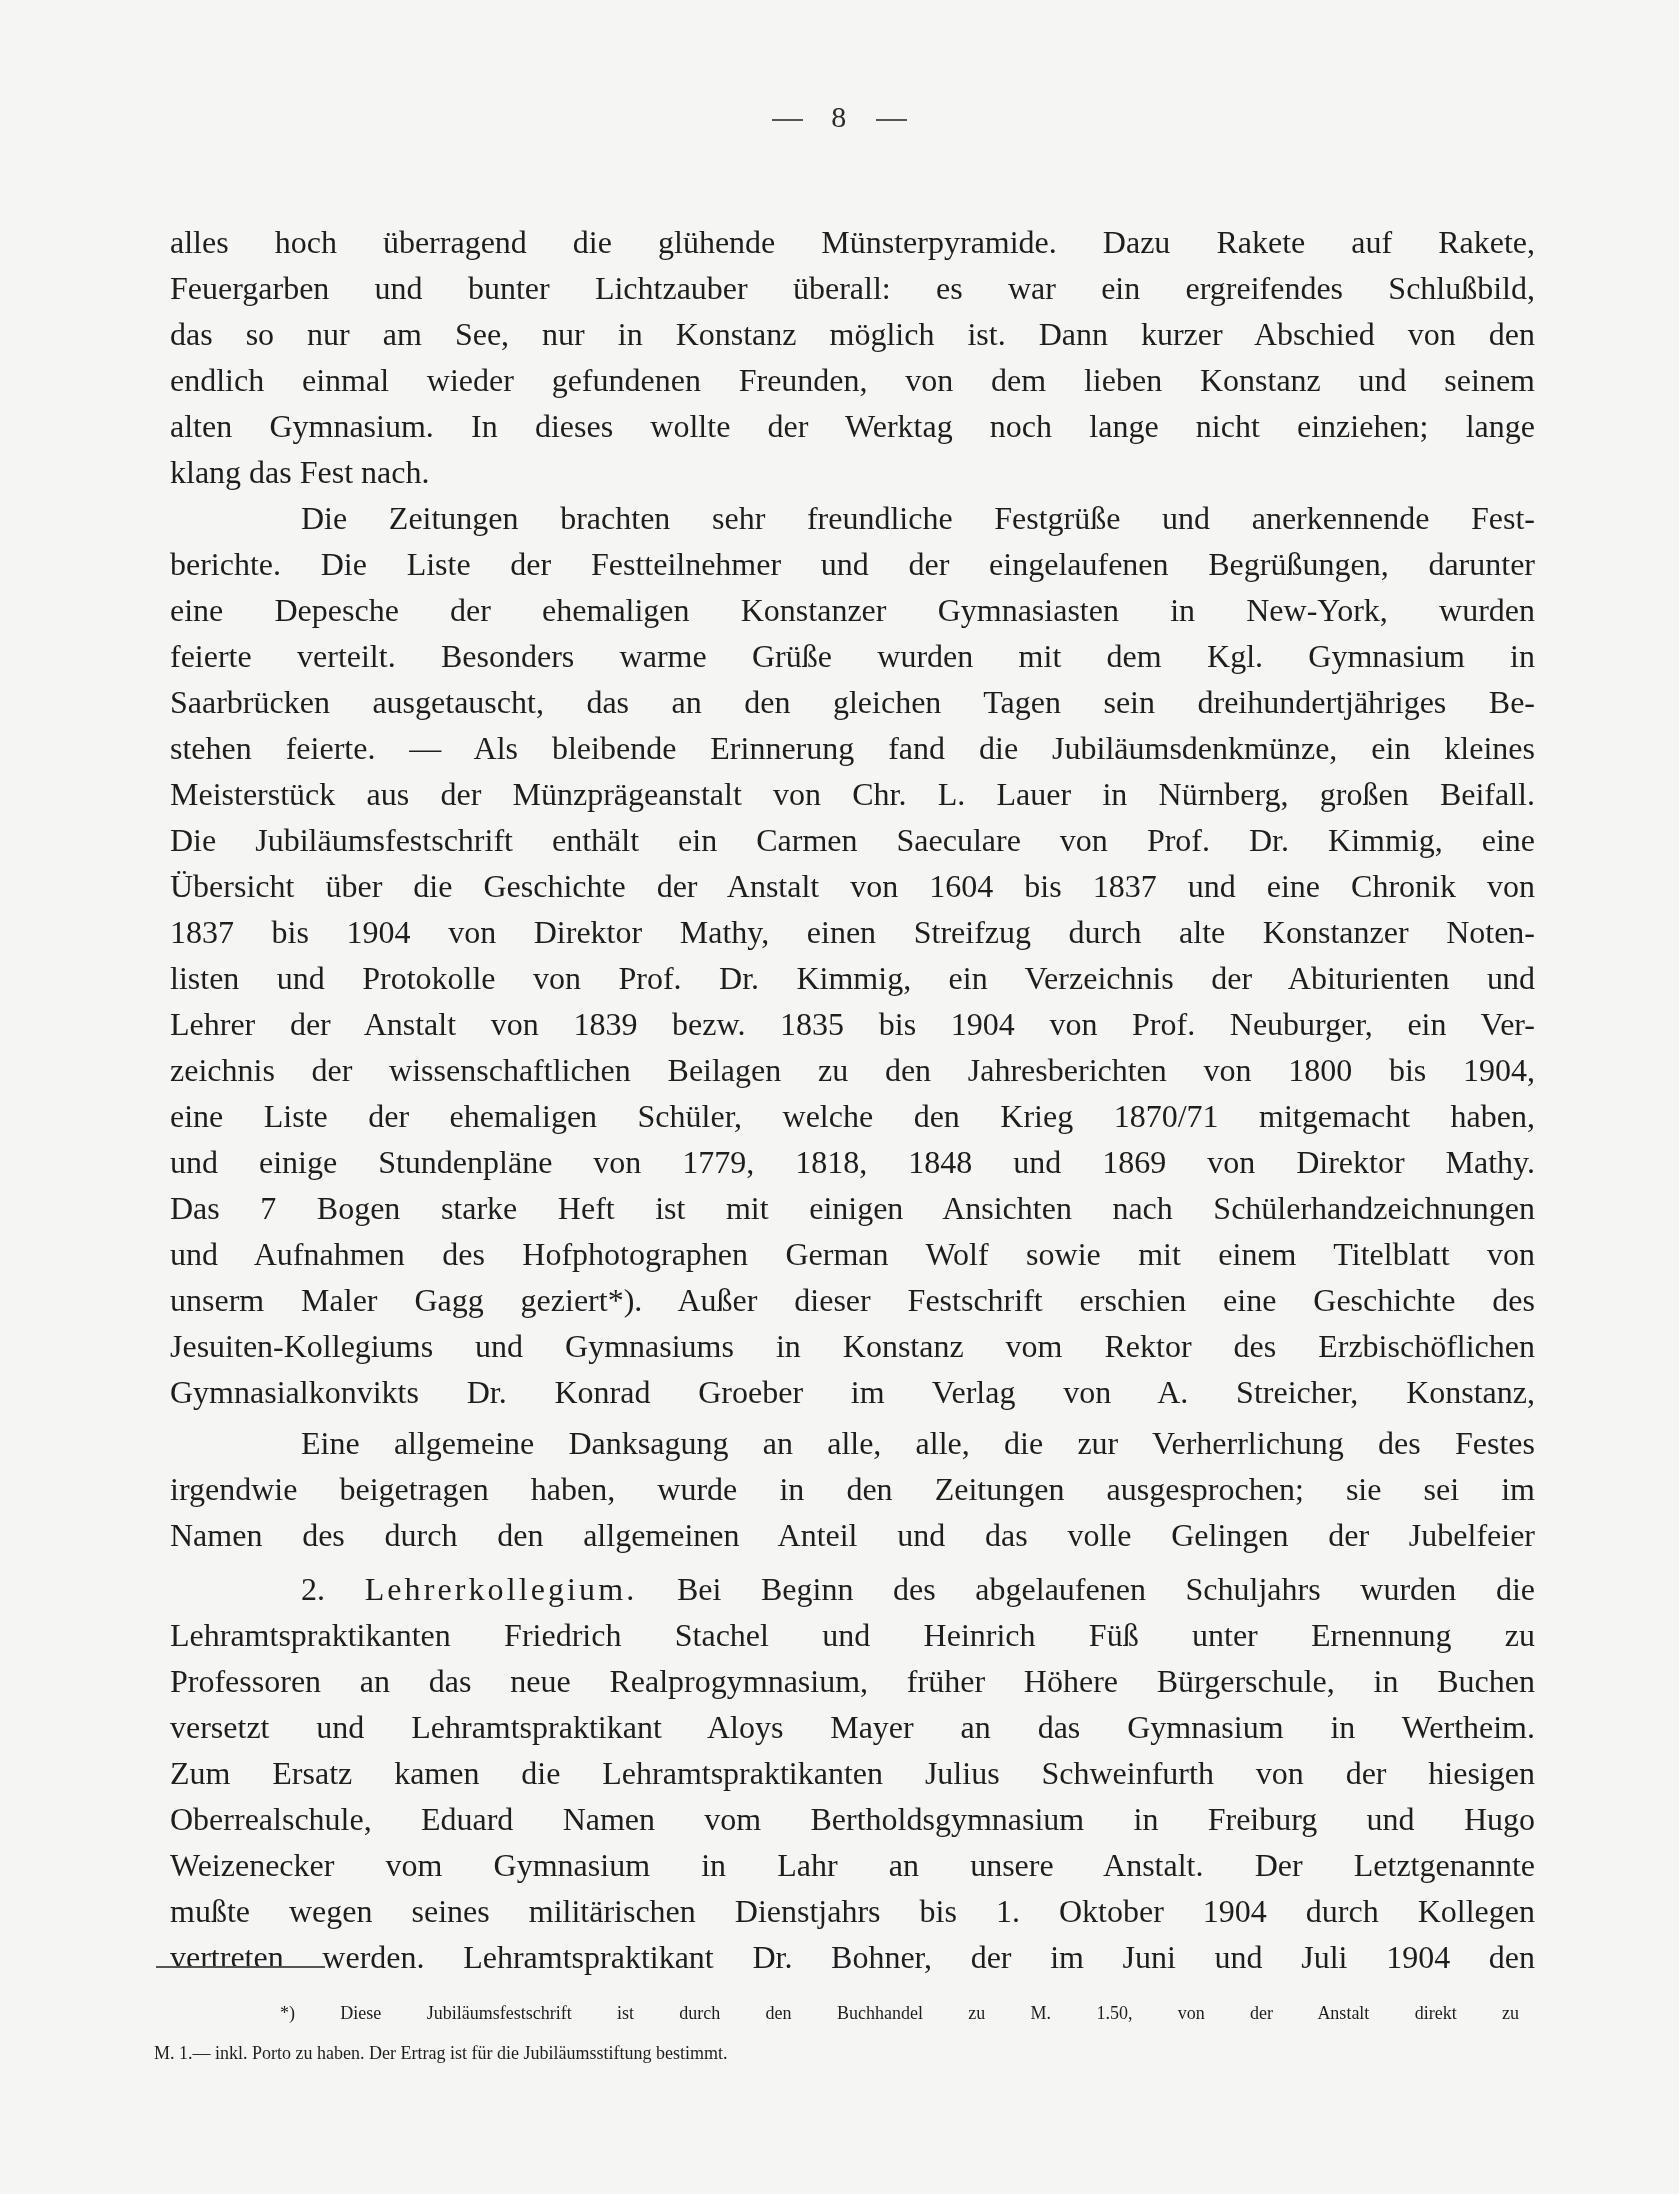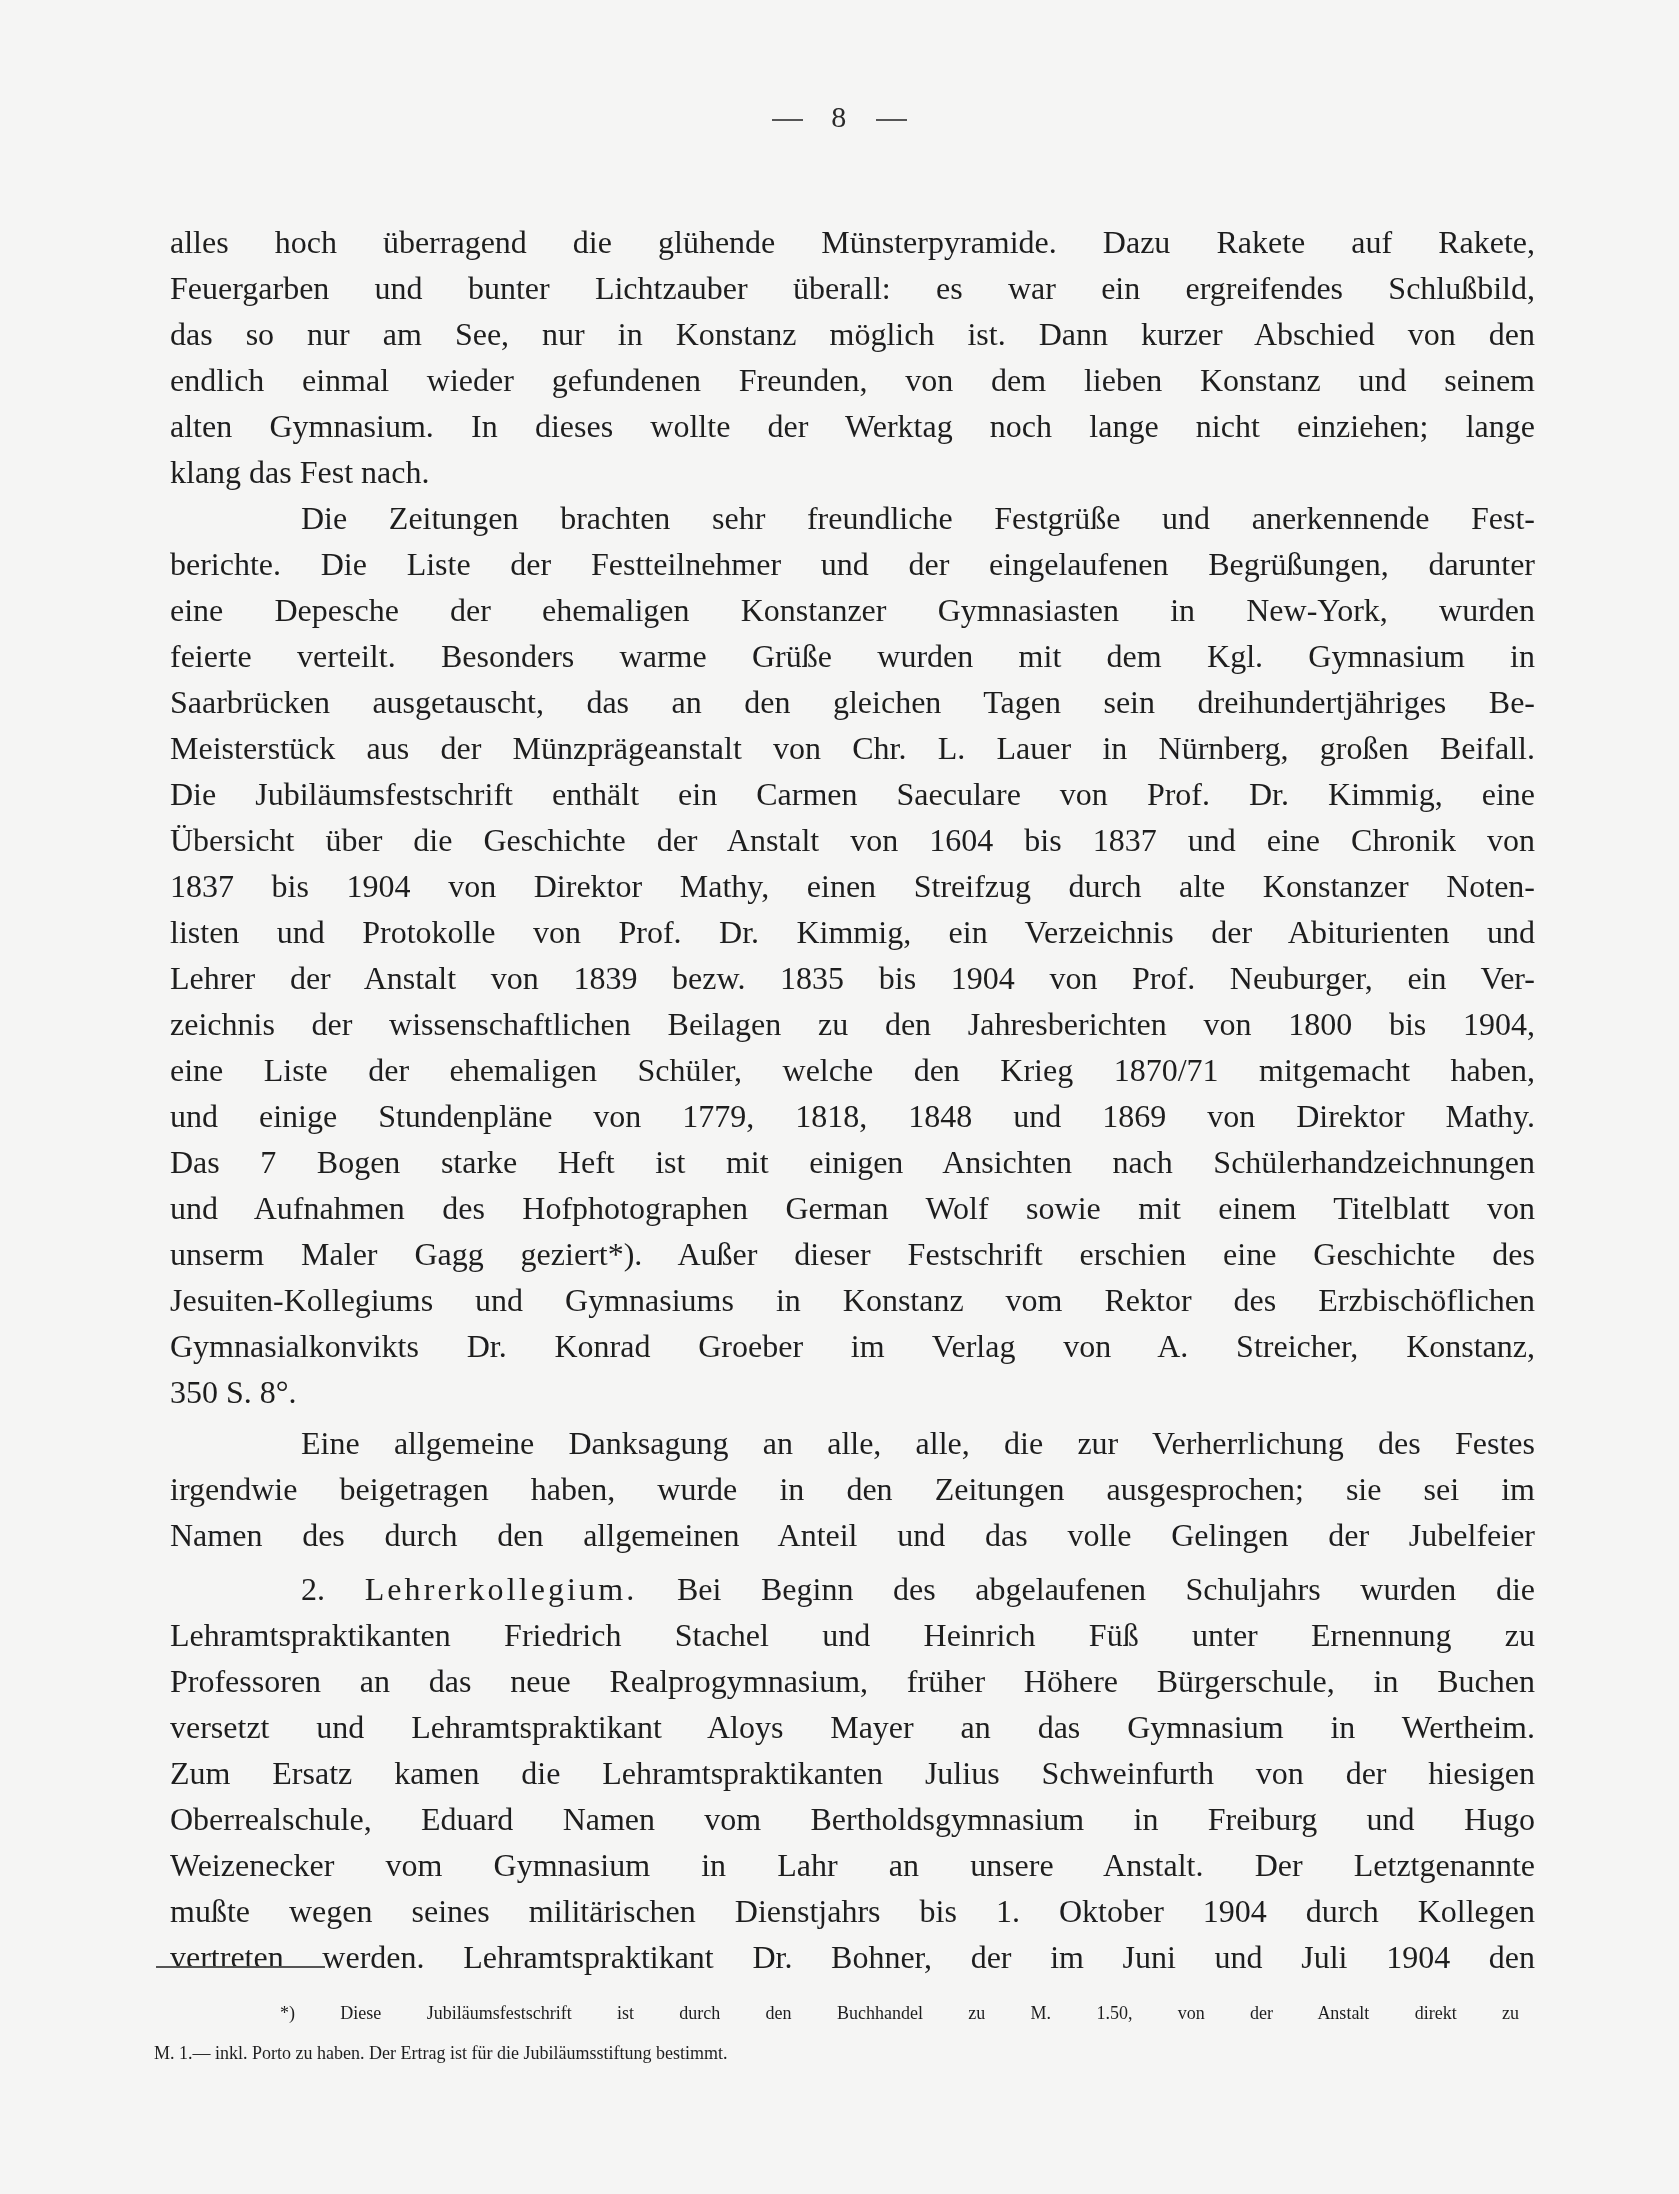--- a/index.html
+++ b/index.html
@@ -113,35 +113,35 @@
     <span class="line">alten Gymnasium. In dieses wollte der Werktag noch lange nicht einziehen; lange</span>
     <span class="line last">klang das Fest nach.</span>
   </div>
 
   <div>
     <span class="line indent">Die Zeitungen brachten sehr freundliche Festgrüße und anerkennende Fest-</span>
     <span class="line">berichte. Die Liste der Festteilnehmer und der eingelaufenen Begrüßungen, darunter</span>
     <span class="line">eine Depesche der ehemaligen Konstanzer Gymnasiasten in New-York, wurden</span>
     <span class="line">feierte verteilt. Besonders warme Grüße wurden mit dem Kgl. Gymnasium in</span>
     <span class="line">Saarbrücken ausgetauscht, das an den gleichen Tagen sein dreihundertjähriges Be-</span>
+    <span class="line">stehen feierte. — Als bleibende Erinnerung fand die Jubiläumsdenkmünze, ein kleines</span>
     <span class="line">Meisterstück aus der Münzprägeanstalt von Chr. L. Lauer in Nürnberg, großen Beifall.</span>
     <span class="line">Die Jubiläumsfestschrift enthält ein Carmen Saeculare von Prof. Dr. Kimmig, eine</span>
     <span class="line">Übersicht über die Geschichte der Anstalt von 1604 bis 1837 und eine Chronik von</span>
     <span class="line">1837 bis 1904 von Direktor Mathy, einen Streifzug durch alte Konstanzer Noten-</span>
     <span class="line">listen und Protokolle von Prof. Dr. Kimmig, ein Verzeichnis der Abiturienten und</span>
     <span class="line">Lehrer der Anstalt von 1839 bezw. 1835 bis 1904 von Prof. Neuburger, ein Ver-</span>
     <span class="line">zeichnis der wissenschaftlichen Beilagen zu den Jahresberichten von 1800 bis 1904,</span>
     <span class="line">eine Liste der ehemaligen Schüler, welche den Krieg 1870/71 mitgemacht haben,</span>
     <span class="line">und einige Stundenpläne von 1779, 1818, 1848 und 1869 von Direktor Mathy.</span>
     <span class="line">Das 7 Bogen starke Heft ist mit einigen Ansichten nach Schülerhandzeichnungen</span>
     <span class="line">und Aufnahmen des Hofphotographen German Wolf sowie mit einem Titelblatt von</span>
     <span class="line">unserm Maler Gagg geziert*). Außer dieser Festschrift erschien eine Geschichte des</span>
     <span class="line">Jesuiten-Kollegiums und Gymnasiums in Konstanz vom Rektor des Erzbischöflichen</span>
     <span class="line">Gymnasialkonvikts Dr. Konrad Groeber im Verlag von A. Streicher, Konstanz,</span>
-    <span class="line last">350 S. 8°.</span>
   </div>
 
   <div class="para-gap"></div>
 
   <div>
     <span class="line indent">Eine allgemeine Danksagung an alle, alle, die zur Verherrlichung des Festes</span>
     <span class="line">irgendwie beigetragen haben, wurde in den Zeitungen ausgesprochen; sie sei im</span>
     <span class="line">Namen des durch den allgemeinen Anteil und das volle Gelingen der Jubelfeier</span>
   </div>
 

